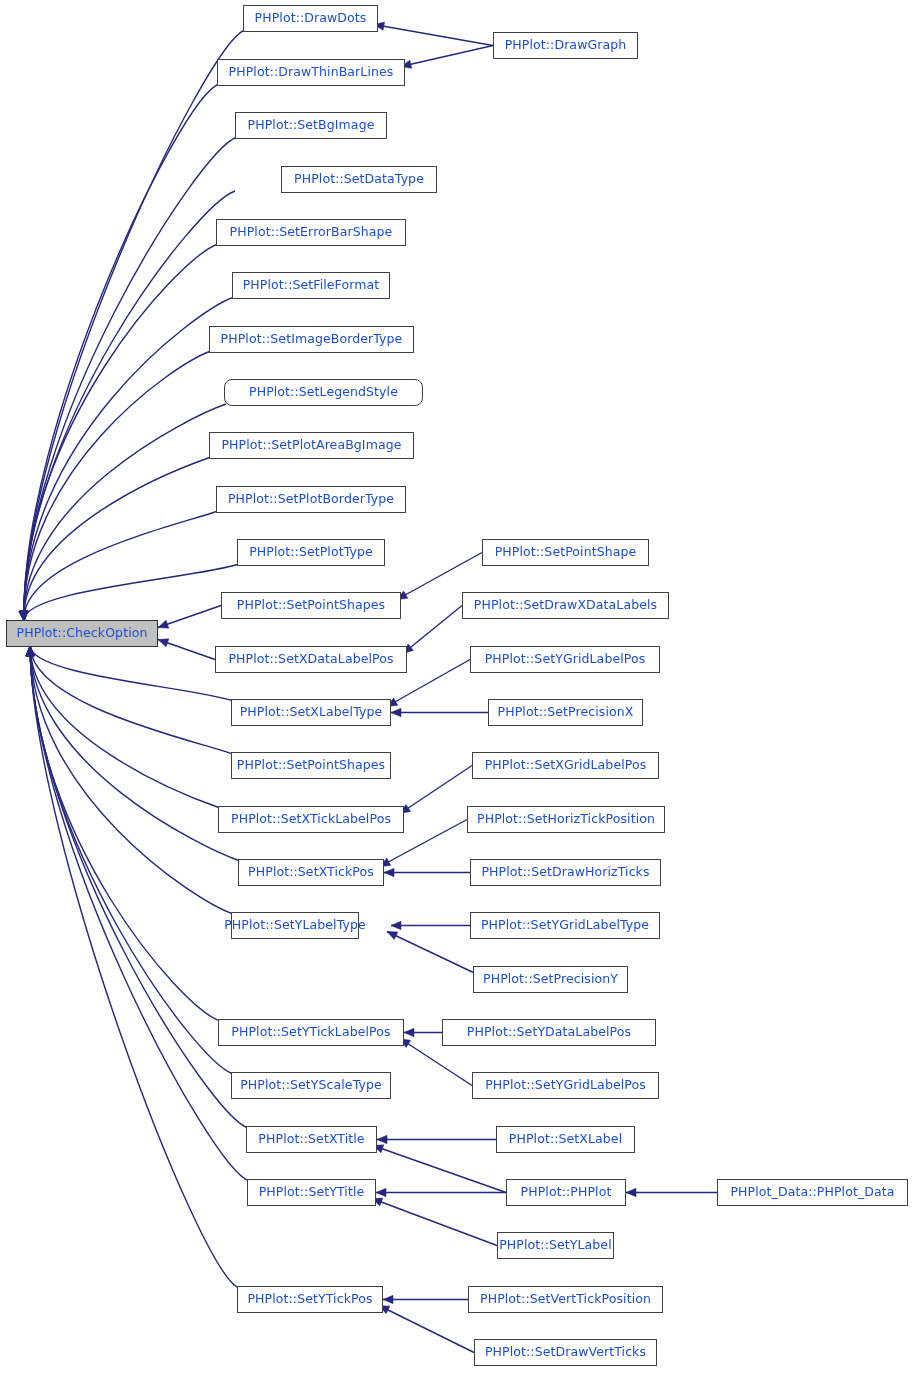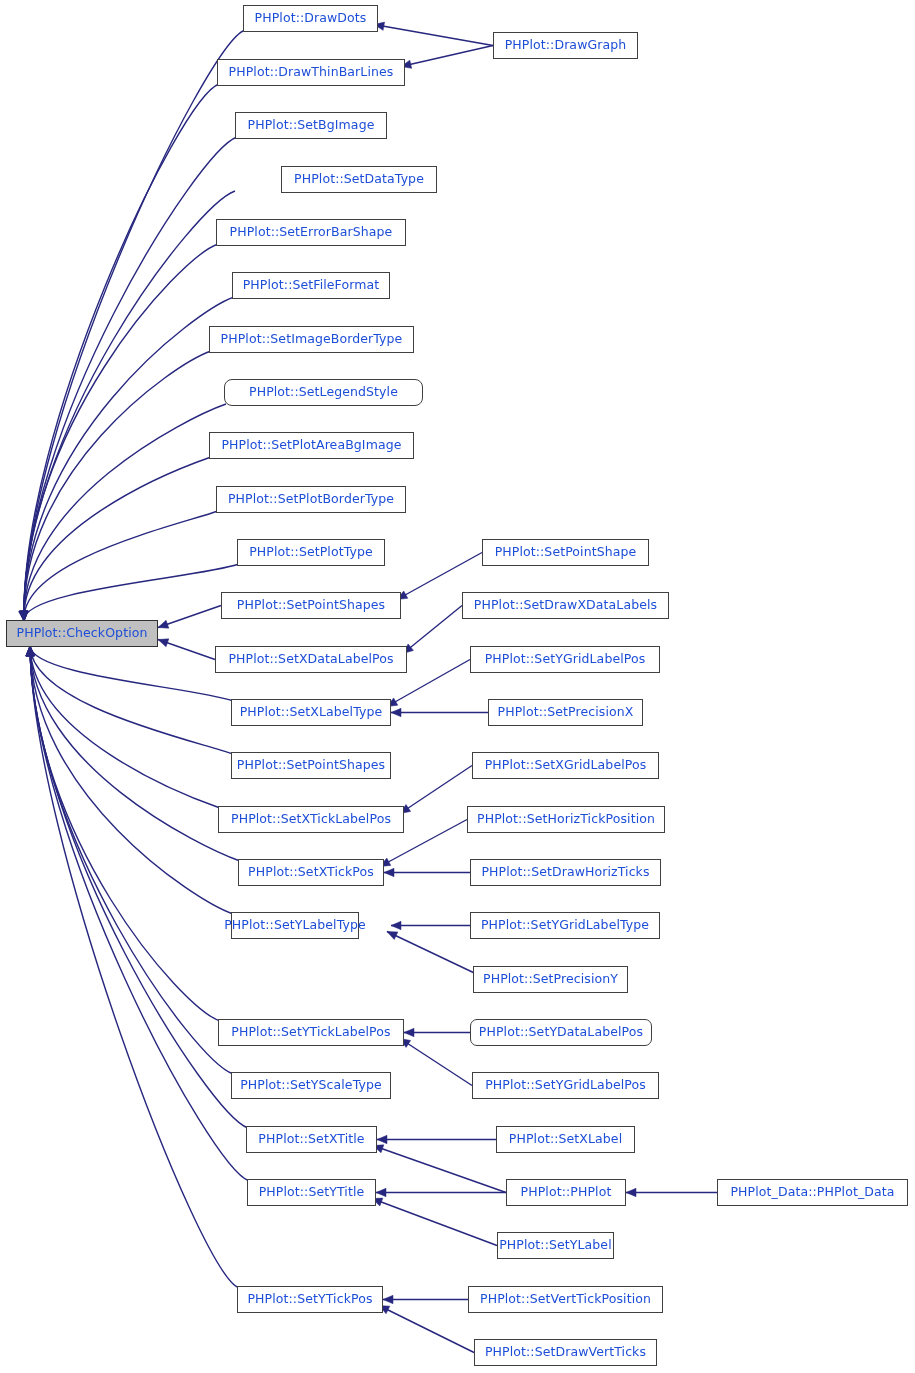--- a/index.html
+++ b/index.html
@@ -321,21 +321,21 @@
       </div>
       <div class="node" style="left: 470px; top: 859px; width: 191px;">
         <span class="node-label">PHPlot::SetDrawHorizTicks</span>
       </div>
       <div class="node" style="left: 470px; top: 912px; width: 190px;">
         <span class="node-label">PHPlot::SetYGridLabelType</span>
       </div>
       <div class="node" style="left: 473px; top: 966px; width: 155px;">
         <span class="node-label">PHPlot::SetPrecisionY</span>
       </div>
-      <div class="node" style="left: 470px; top: 1019px; width: 182px; border-radius: 7px;">
+      <div class="node" style="left: 442px; top: 1019px; width: 214px;">
         <span class="node-label">PHPlot::SetYDataLabelPos</span>
       </div>
       <div class="node" style="left: 472px; top: 1072px; width: 187px; text-align: center;">
         <span class="node-label">PHPlot::SetYGridLabelPos</span>
       </div>
       <div class="node" style="left: 496px; top: 1126px; width: 139px;">
         <span class="node-label">PHPlot::SetXLabel</span>
       </div>
       <div class="node" style="left: 506px; top: 1179px; width: 120px;">
         <span class="node-label">PHPlot::PHPlot</span>

